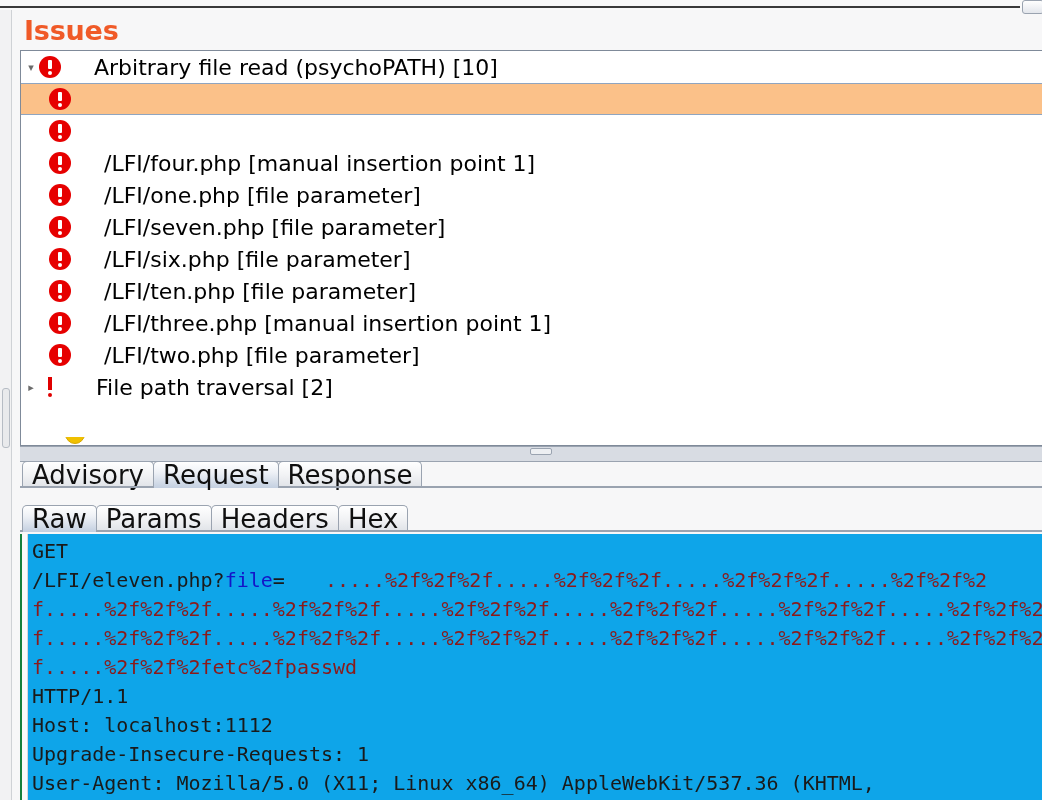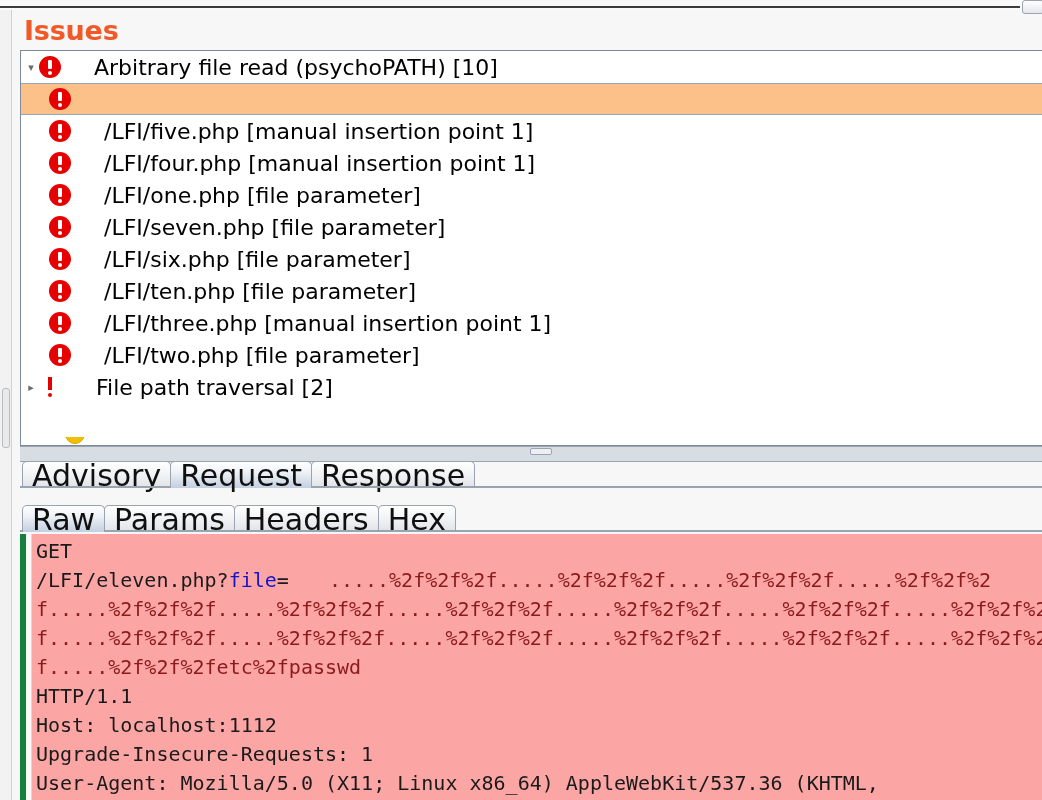--- a/index.html
+++ b/index.html
@@ -180,21 +180,21 @@
   }
   .tabrow-1 { top: 454px; left: 22px; }
   .tabrow-2 { top: 498px; left: 22px; }
 
   .tab {
     position: relative;
     height: 20px;
     padding: 13px 9px;
     display: flex;
     align-items: center;
-    font-size: 30px;
+    font-size: 26px;
     color: #101010;
     background: linear-gradient(#ffffff 0%, #f2f3f5 48%, #dfe2e7 100%);
     border: 1px solid #9aa3b0;
     border-bottom: none;
     border-radius: 5px 5px 0 0;
     margin-right: -1px;
     white-space: nowrap;
   }
   .tab.active {
     background: linear-gradient(#ffffff 0%, #eef1f6 40%, #c3cfe0 100%);
@@ -207,22 +207,22 @@
   }
   .tab-underline-2 {
     position: absolute; left: 20px; top: 530px; width: 1022px; height: 2px;
     background: #9aa3b0;
   }
 
   
   .req-panel {
     position: absolute; left: 20px; top: 534px;
     width: 1022px; height: 266px;
-    background: #fca5a5;
-    border-left: 6px solid #15803d;
+    background: #0ea5e9;
+    border-left: 2px solid #15803d;
     overflow: hidden;
   }
   .req-scroll-strip {
     position: absolute; left: 0; top: 0; width: 6px; height: 100%;
     background: #fafafa;
     border-right: 1px solid #d6d8dc;
   }
   .req-text {
     position: absolute; left: 10px; top: 3px;
     font-family: "DejaVu Sans Mono", monospace;
@@ -260,21 +260,20 @@
           <span class="icon-high"></span>
           <span class="row-label">Arbitrary file read (psychoPATH) [10]</span>
         </div>
         <div class="tree-row selected">
           <span class="indent-child"></span>
           <span class="icon-high"></span>
         </div>
         <div class="tree-row">
           <span class="indent-child"></span>
           <span class="icon-high"></span>
-          <span class="row-label">/LFI/five.php [manual insertion point 1]</span>
         </div>
         <div class="tree-row">
           <span class="indent-child"></span>
           <span class="icon-high"></span>
           <span class="row-label">/LFI/four.php [manual insertion point 1]</span>
         </div>
         <div class="tree-row">
           <span class="indent-child"></span>
           <span class="icon-high"></span>
           <span class="row-label">/LFI/one.php [file parameter]</span>

